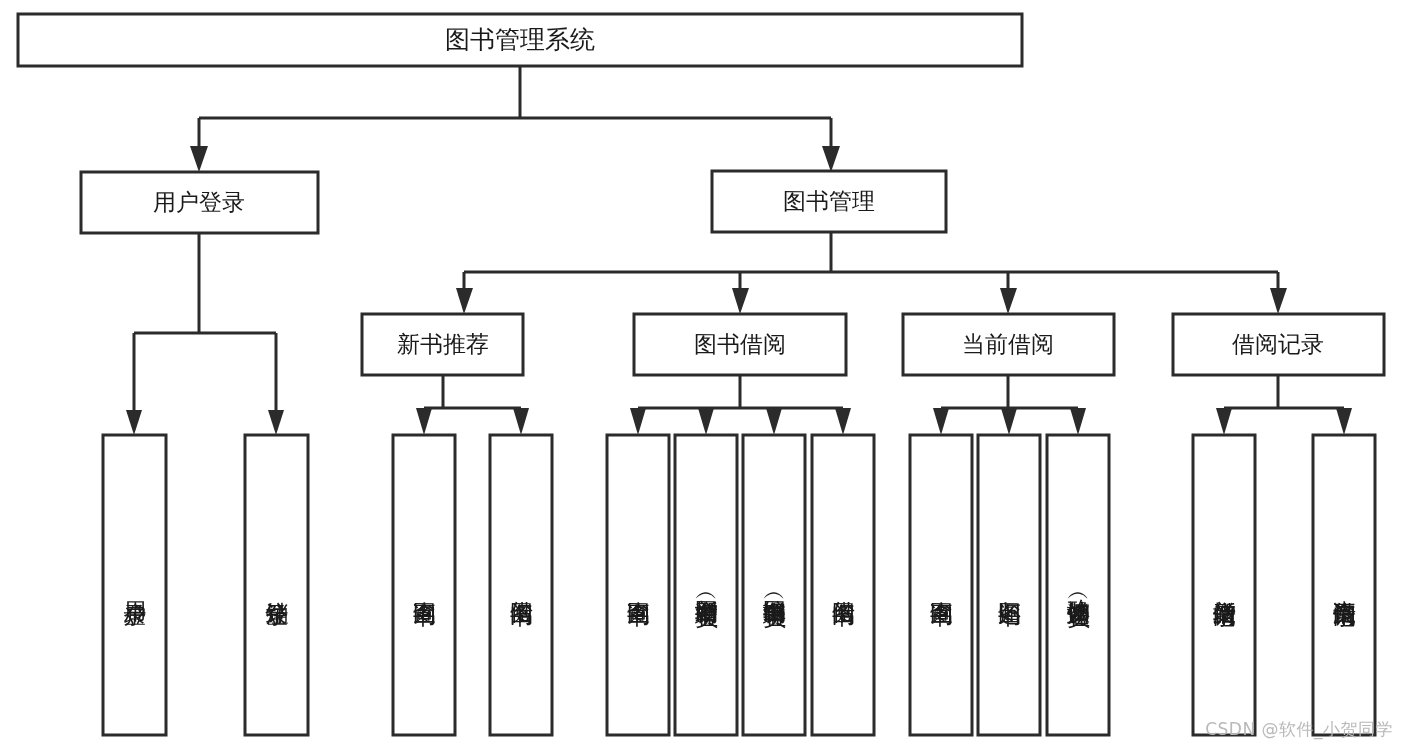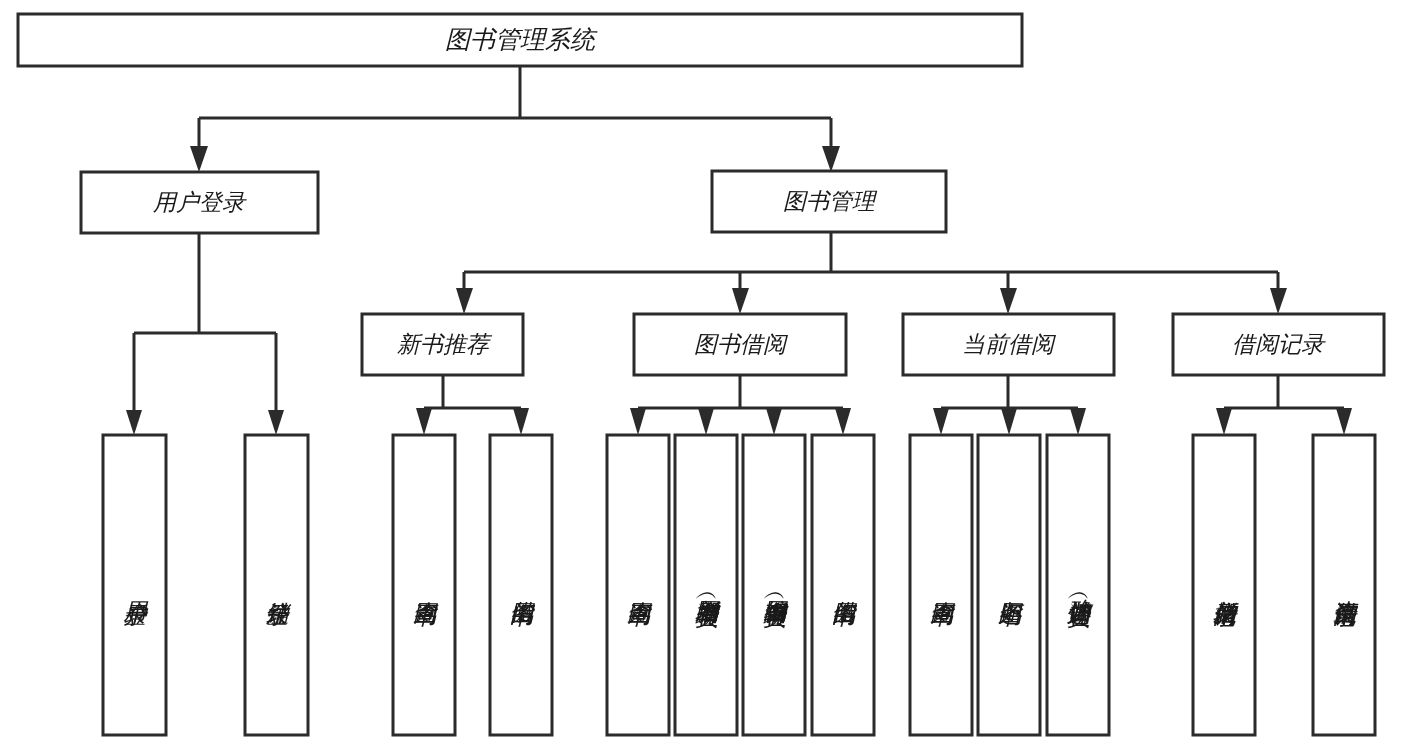--- a/index.html
+++ b/index.html
@@ -12,21 +12,20 @@
     width: 1405px;
     height: 747px;
     overflow: hidden;
     font-family: "DejaVu Sans", "Liberation Sans", sans-serif;
   }
   #diagram-root {
     position: relative;
     width: 1405px;
     height: 747px;
     background: #ffffff;
-    font-style: italic;
   }
   svg.diagram-canvas {
     display: block;
     width: 1405px;
     height: 747px;
   }
   .node-box {
     fill: #ffffff;
     stroke: #2b2b2b;
     stroke-width: 3;
@@ -201,13 +200,14 @@
   <div class="leaf-label-wrap" style="left:607px; top:435px; width:62px; height:300px;">查询图书</div>
   <div class="leaf-label-wrap" style="left:675px; top:435px; width:62px; height:300px;">新增图书（管理员）</div>
   <div class="leaf-label-wrap" style="left:743px; top:435px; width:62px; height:300px;">编辑图书（管理员）</div>
   <div class="leaf-label-wrap" style="left:812px; top:435px; width:62px; height:300px;">借阅图书</div>
   <div class="leaf-label-wrap" style="left:910px; top:435px; width:62px; height:300px;">查询图书</div>
   <div class="leaf-label-wrap" style="left:978px; top:435px; width:62px; height:300px;">归还图书</div>
   <div class="leaf-label-wrap" style="left:1047px; top:435px; width:62px; height:300px;">确认归还（管理员）</div>
   <div class="leaf-label-wrap" style="left:1193px; top:435px; width:62px; height:300px;">新增借阅记录</div>
   <div class="leaf-label-wrap" style="left:1313px; top:435px; width:62px; height:300px;">查询借阅记录</div>
 
+  <div class="watermark">CSDN @软件_小贺同学</div>
 </div>
 
 </body></html>

